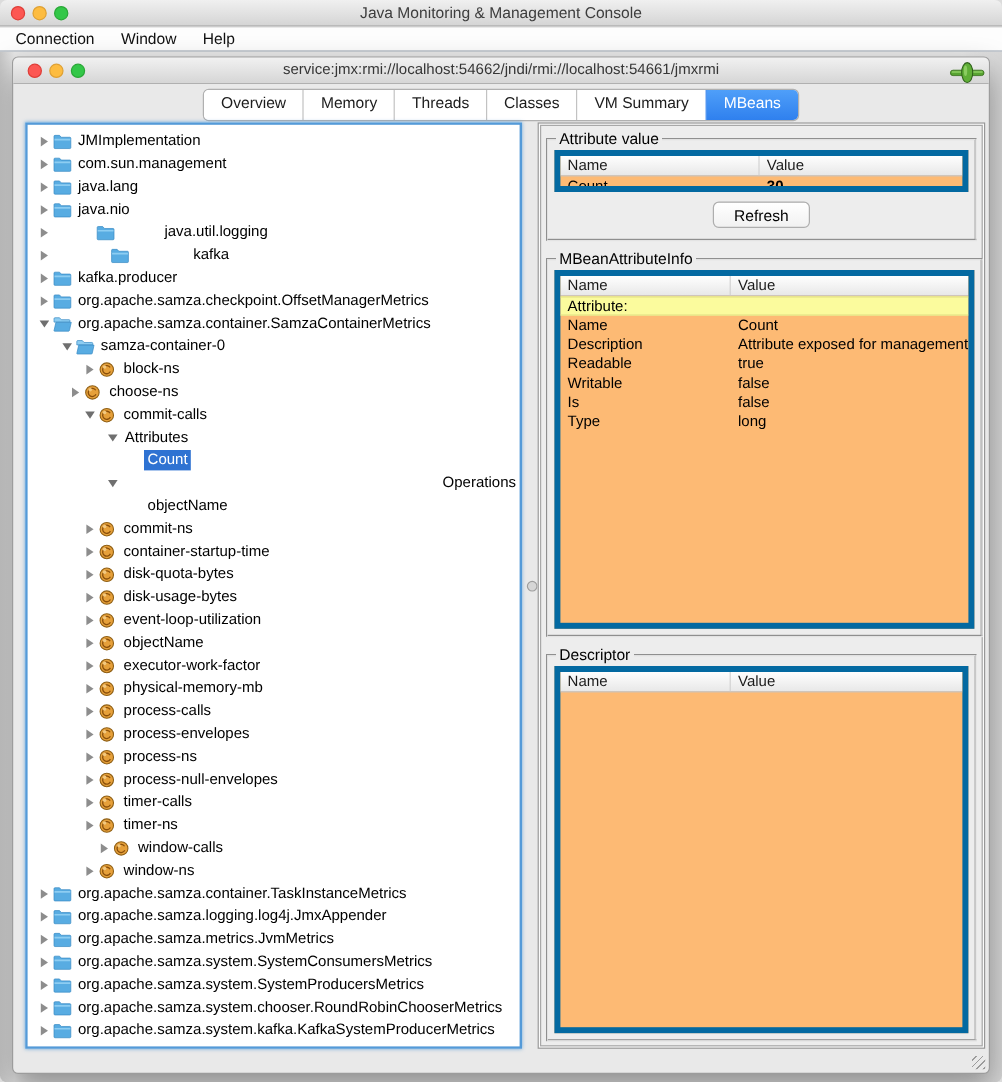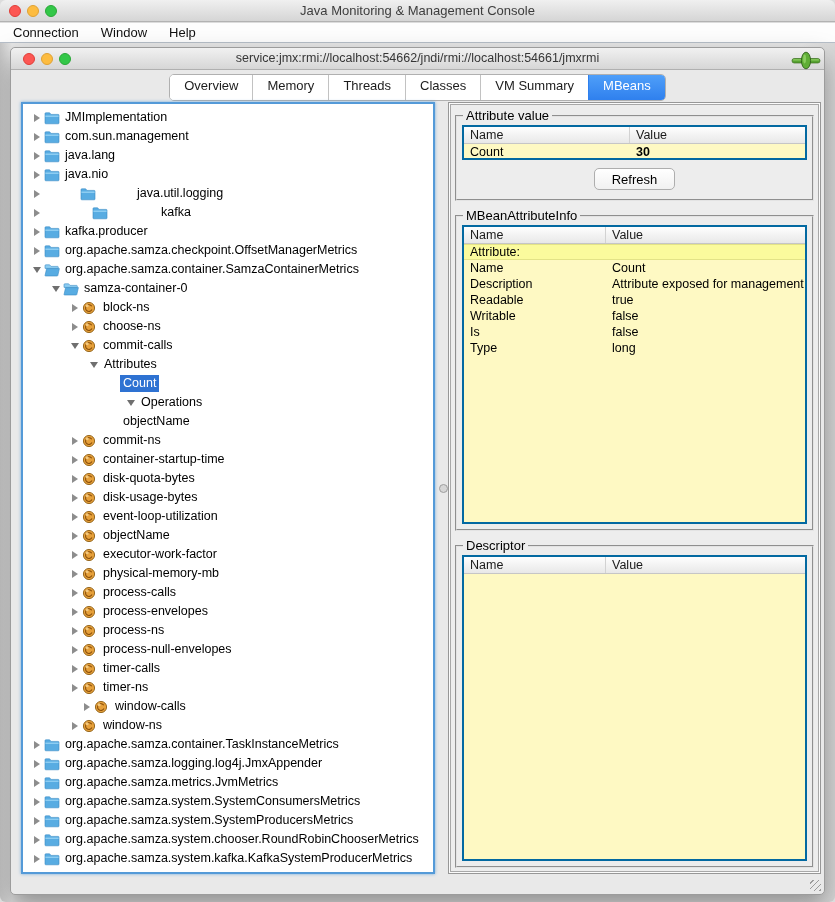--- a/index.html
+++ b/index.html
@@ -70,21 +70,21 @@
   .right-inner { width:100%; height:100%; border:1px solid #a8a8a8; background:#ededed;
     display:flex; flex-direction:column; padding:2px 3px; }
 
   fieldset.group { border:2px groove #e3e3e3; margin:1px 1px; padding:2px 5px 5px;
     display:flex; flex-direction:column; min-height:0; }
   fieldset.group legend { font-size:13px; color:#000; padding:0 3px; margin-left:1px; }
   #group-attr { height:93px; }
   #group-info { height:323px; margin-top:6px; }
   #group-desc { flex:1; margin-top:6px; margin-bottom:1px; }
 
-  .jtable { background:#fef9c3; border:2px solid #0369a1; overflow:hidden; }
+  .jtable { background:#fdba74; border:5px solid #0369a1; overflow:hidden; }
   .t-attr { height:35px; }
   .t-fill { flex:1; }
   .jtable-header { display:flex; height:17px; background:linear-gradient(#fefefe,#e8e8e8);
     border-bottom:1px solid #c6c6c6; font-size:12.5px; color:#1a1a1a; align-items:center; }
   .jtable-row { display:flex; height:16px; font-size:12.5px; color:#000; align-items:center; }
   .cell-name { padding-left:6px; overflow:hidden; white-space:nowrap; }
   .cell-value { flex:1; padding-left:6px; overflow:hidden; white-space:nowrap; }
   .jtable-header .cell-name { border-right:1px solid #d2d2d2; height:100%; display:flex; align-items:center; }
   .t-attr .cell-name { width:166px; min-width:166px; }
   .t-info .cell-name, .t-desc .cell-name { width:142px; min-width:142px; }
@@ -276,21 +276,21 @@
             </span>
             <span class="tw-icon">
               <svg width="14" height="14" viewBox="0 0 14 14">
                 <circle cx="7" cy="7" r="5.6" fill="#e6a03a" stroke="#8f5f14" stroke-width="0.9"></circle>
                 <path d="M9.8 5.2 A3.4 3.4 0 1 0 10 8.6" fill="none" stroke="#8a4f0a" stroke-width="1.1"></path>
                 <circle cx="5.2" cy="4.8" r="1.5" fill="#f3c87e"></circle>
               </svg>
             </span>
             <span class="tw-label">block-ns</span>
           </div>
-          <div class="tree-row" style="padding-left: 44px;">
+          <div class="tree-row" style="padding-left: 32px;">
             <span class="tw-arrow">
               <span class="tri-collapsed"></span>
             </span>
             <span class="tw-icon">
               <svg width="14" height="14" viewBox="0 0 14 14">
                 <circle cx="7" cy="7" r="5.6" fill="#e6a03a" stroke="#8f5f14" stroke-width="0.9"></circle>
                 <path d="M9.8 5.2 A3.4 3.4 0 1 0 10 8.6" fill="none" stroke="#8a4f0a" stroke-width="1.1"></path>
                 <circle cx="5.2" cy="4.8" r="1.5" fill="#f3c87e"></circle>
               </svg>
             </span>
@@ -312,21 +312,21 @@
           <div class="tree-row" style="padding-left: 63px;">
             <span class="tw-arrow">
               <span class="tri-expanded"></span>
             </span>
             <span class="tw-label">Attributes</span>
           </div>
           <div class="tree-row" style="padding-left: 82px;">
             <span class="tw-arrow"></span>
             <span class="tw-label selected">Count</span>
           </div>
-          <div class="tree-row" style="padding-left: 100px;">
+          <div class="tree-row" style="padding-left: 63px; justify-content: space-between;">
             <span class="tw-arrow">
               <span class="tri-expanded"></span>
             </span>
             <span class="tw-label">Operations</span>
           </div>
           <div class="tree-row" style="padding-left: 82px;">
             <span class="tw-arrow"></span>
             <span class="tw-label">objectName</span>
           </div>
           <div class="tree-row" style="padding-left: 44px;">

